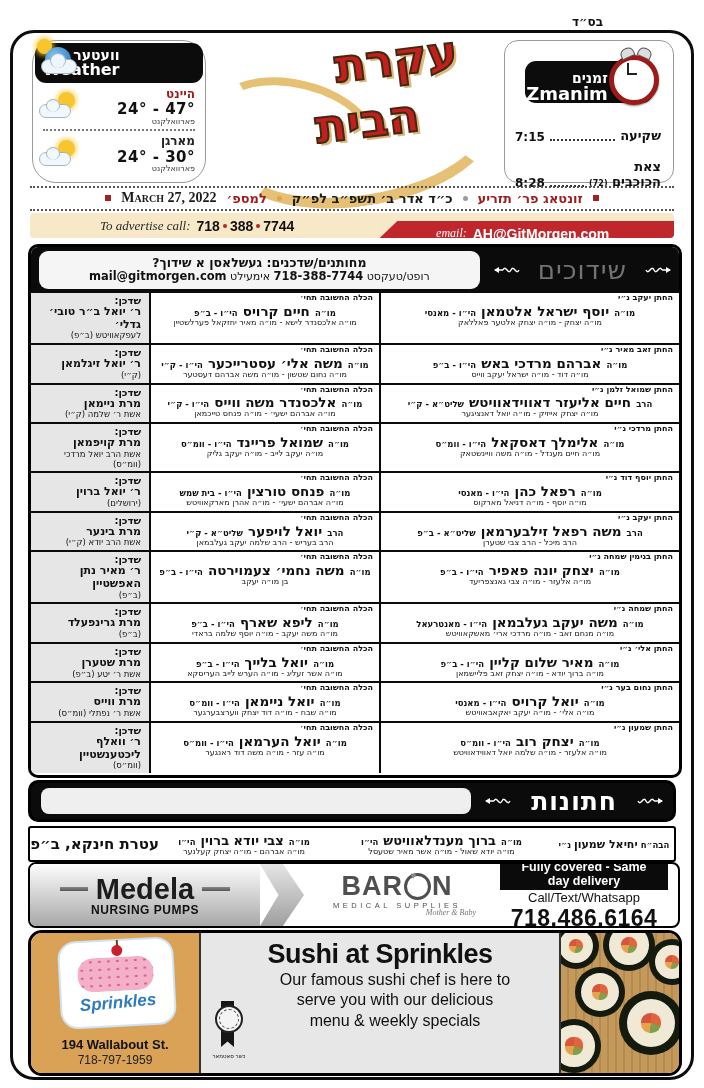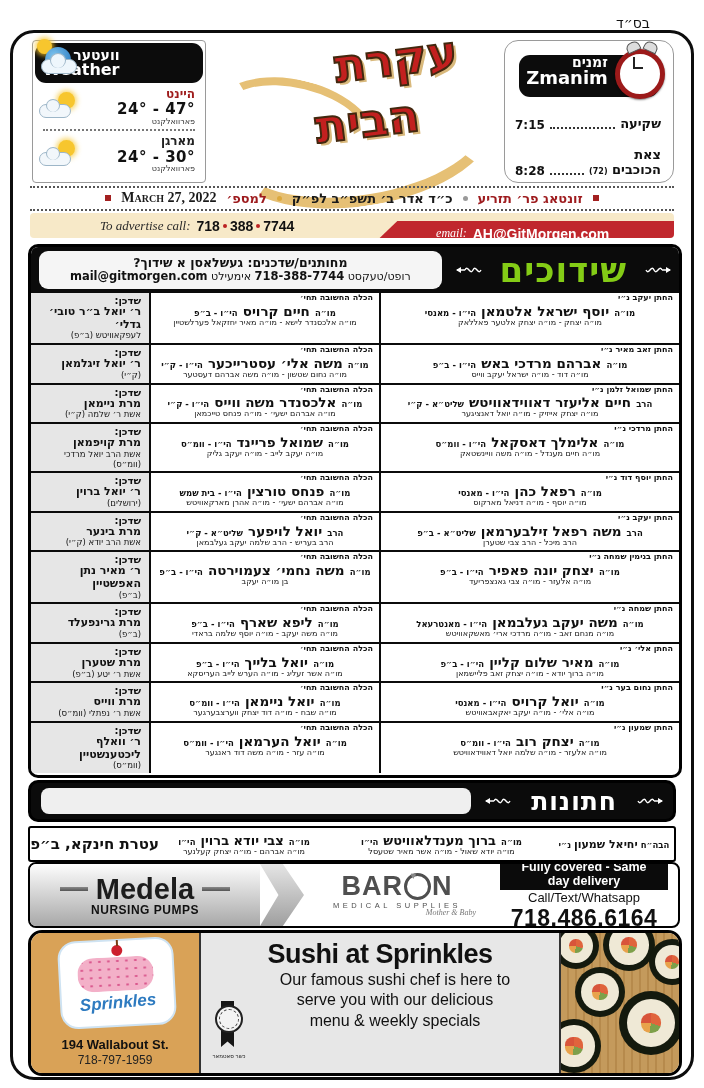--- a/index.html
+++ b/index.html
@@ -3,24 +3,24 @@
 <meta charset="utf-8">
 <style>
   html,body{margin:0;padding:0;}
   body{width:704px;height:1088px;background:#fff;font-family:"Liberation Sans",sans-serif;color:#111;overflow:hidden;position:relative;}
   .heb{font-family:"DejaVu Sans",sans-serif;}
   #page{position:absolute;inset:0;}
   .abs{position:absolute;}
 
   
   .page-border{left:10px;top:30px;width:678px;height:1044px;border:3.5px solid #0d0d0d;border-radius:24px;}
-  .besiyata{left:616px;top:15px;font-size:14px;direction:rtl;}
-
-  
-  .wbox{left:32px;top:40px;width:172px;height:141px;border:1px solid #9a9a9a;border-radius:4px;background:#fff;}
+  .besiyata{left:572px;top:15px;font-size:12px;direction:rtl;font-weight:bold;}
+
+  
+  .wbox{left:32px;top:40px;width:172px;height:141px;border:1px solid #9a9a9a;border-radius:24px;background:#fff;}
   .whead{position:relative;height:40px;margin:2px;background:#0c0c0c;border-radius:11px;display:flex;align-items:center;justify-content:flex-end;padding:0 8px;gap:6px;}
   .whead .wt{text-align:right;color:#fff;line-height:1;}
   .whead .wt .he{font-size:14px;font-weight:bold;}
   .whead .wt .en{font-size:16px;font-weight:bold;}
   .wicon{position:absolute;left:2px;top:-4px;width:44px;height:44px;}
   .earth{position:absolute;left:8px;top:8px;width:26px;height:26px;border-radius:50%;background:radial-gradient(circle at 35% 35%,#7ec4ef,#1e6fb8);}
   .wsun{position:absolute;left:0;top:0;width:15px;height:15px;border-radius:50%;background:#f7c62e;box-shadow:0 0 5px 2px rgba(247,198,46,.8);}
   .wcloud{position:absolute;left:4px;top:20px;width:34px;height:13px;border-radius:8px;background:#eef6fc;border:1px solid #9db6c8;}
   .wcloud::before{content:"";position:absolute;left:8px;top:-7px;width:14px;height:14px;border-radius:50%;background:#eef6fc;border:1px solid #9db6c8;border-bottom:none;}
   .wrow{display:flex;direction:rtl;align-items:center;padding:3px 10px 2px 6px;gap:4px;}
@@ -30,21 +30,21 @@
   .wtemp{font-size:15px;font-weight:bold;letter-spacing:.5px;}
   .wdesc{font-size:8px;color:#333;}
   .sc{position:relative;width:38px;height:30px;flex:0 0 38px;}
   .sc .s{position:absolute;right:2px;top:0;width:17px;height:17px;border-radius:50%;background:#f7c62e;box-shadow:0 0 5px 2px rgba(247,198,46,.7);}
   .sc .c{position:absolute;left:0;top:12px;width:30px;height:12px;border-radius:8px;background:#f2f7fb;border:1px solid #9db6c8;}
   .sc .c::before{content:"";position:absolute;left:6px;top:-6px;width:12px;height:12px;border-radius:50%;background:#f2f7fb;border:1px solid #9db6c8;border-bottom:none;}
   .wsep{border-top:2px dotted #777;margin:1px 10px;}
 
   
   .zbox{left:504px;top:40px;width:168px;height:141px;border:1px solid #9a9a9a;border-radius:14px;background:#fff;}
-  .zhead{position:relative;height:42px;margin:14px;background:#0c0c0c;border-radius:11px;display:flex;align-items:flex-start;justify-content:center;padding-right:44px;}
+  .zhead{position:relative;height:42px;margin:20px;background:#0c0c0c;border-radius:11px;display:flex;align-items:flex-end;justify-content:center;padding-right:44px;}
   .zhead .zt{text-align:right;color:#fff;line-height:1;}
   .zhead .zt .he{font-size:14px;font-weight:bold;}
   .zhead .zt .en{font-size:18px;font-weight:bold;}
   .clock{position:absolute;right:-6px;top:-6px;width:40px;height:40px;border-radius:50%;background:#fff;border:5px solid #9c1a1a;box-shadow:0 1px 2px rgba(0,0,0,.5);}
   .clock::before{content:"";position:absolute;left:13px;top:3px;width:2px;height:12px;background:#222;transform-origin:bottom;transform:rotate(0deg);}
   .clock::after{content:"";position:absolute;left:13px;top:13px;width:10px;height:2px;background:#222;}
   .bells{position:absolute;right:2px;top:-12px;width:32px;height:10px;}
   .bells::before,.bells::after{content:"";position:absolute;width:12px;height:8px;border-radius:6px 6px 0 0;background:#ddd;border:1px solid #555;}
   .bells::before{left:0;transform:rotate(-25deg);}
   .bells::after{right:0;transform:rotate(25deg);}
@@ -81,21 +81,21 @@
   .ad-call{font-family:"Liberation Serif",serif;font-style:italic;font-size:13px;color:#2a2a2a;}
   .ad-phone{font-weight:bold;font-size:14px;display:flex;align-items:center;gap:3px;}
   .rd{width:4px;height:4px;border-radius:50%;background:#b22;display:inline-block;}
   .ad-right{position:absolute;right:0;top:8px;height:100%;width:47%;background:#c0272d;clip-path:polygon(26px 0,100% 0,100% 100%,0 100%);display:flex;align-items:center;justify-content:center;gap:6px;color:#fff;}
   .ad-em{font-family:"Liberation Serif",serif;font-style:italic;font-size:12px;}
   .ad-eml{font-weight:bold;font-size:14px;}
 
   
   .mainbox{left:28px;top:244px;width:648px;height:528px;border:3px solid #000;border-radius:10px;overflow:hidden;background:#fff;}
   .shead{height:46px;background:#0b0b0b;display:flex;direction:rtl;align-items:center;padding:0 8px;gap:8px;}
-  .stitle{font-size:34px;font-weight:bold;color:#84cc16;letter-spacing:1px;}
+  .stitle{font-size:26px;font-weight:normal;color:#737373;letter-spacing:1px;}
   .orn{flex:0 0 auto;display:flex;align-items:center;}
   .infobox{flex:1;margin-right:6px;background:#f5f5f5;border-radius:9px;height:38px;display:flex;flex-direction:column;align-items:center;justify-content:center;line-height:1.15;direction:rtl;}
   .info1{font-size:12.5px;font-weight:bold;}
   .info2{font-size:11px;}
   .info2 b{font-size:11.5px;}
   .rows{display:flex;flex-direction:column;height:480px;}
   .srow{flex:1;display:grid;grid-template-columns:300px 230px 1fr;direction:rtl;border-top:2px solid #0b0b0b;}
   .srow:first-child{border-top:none;}
   .cell{padding:1px 6px;text-align:center;overflow:hidden;border-left:2px solid #0b0b0b;}
   .cell:last-child{border-left:none;}

